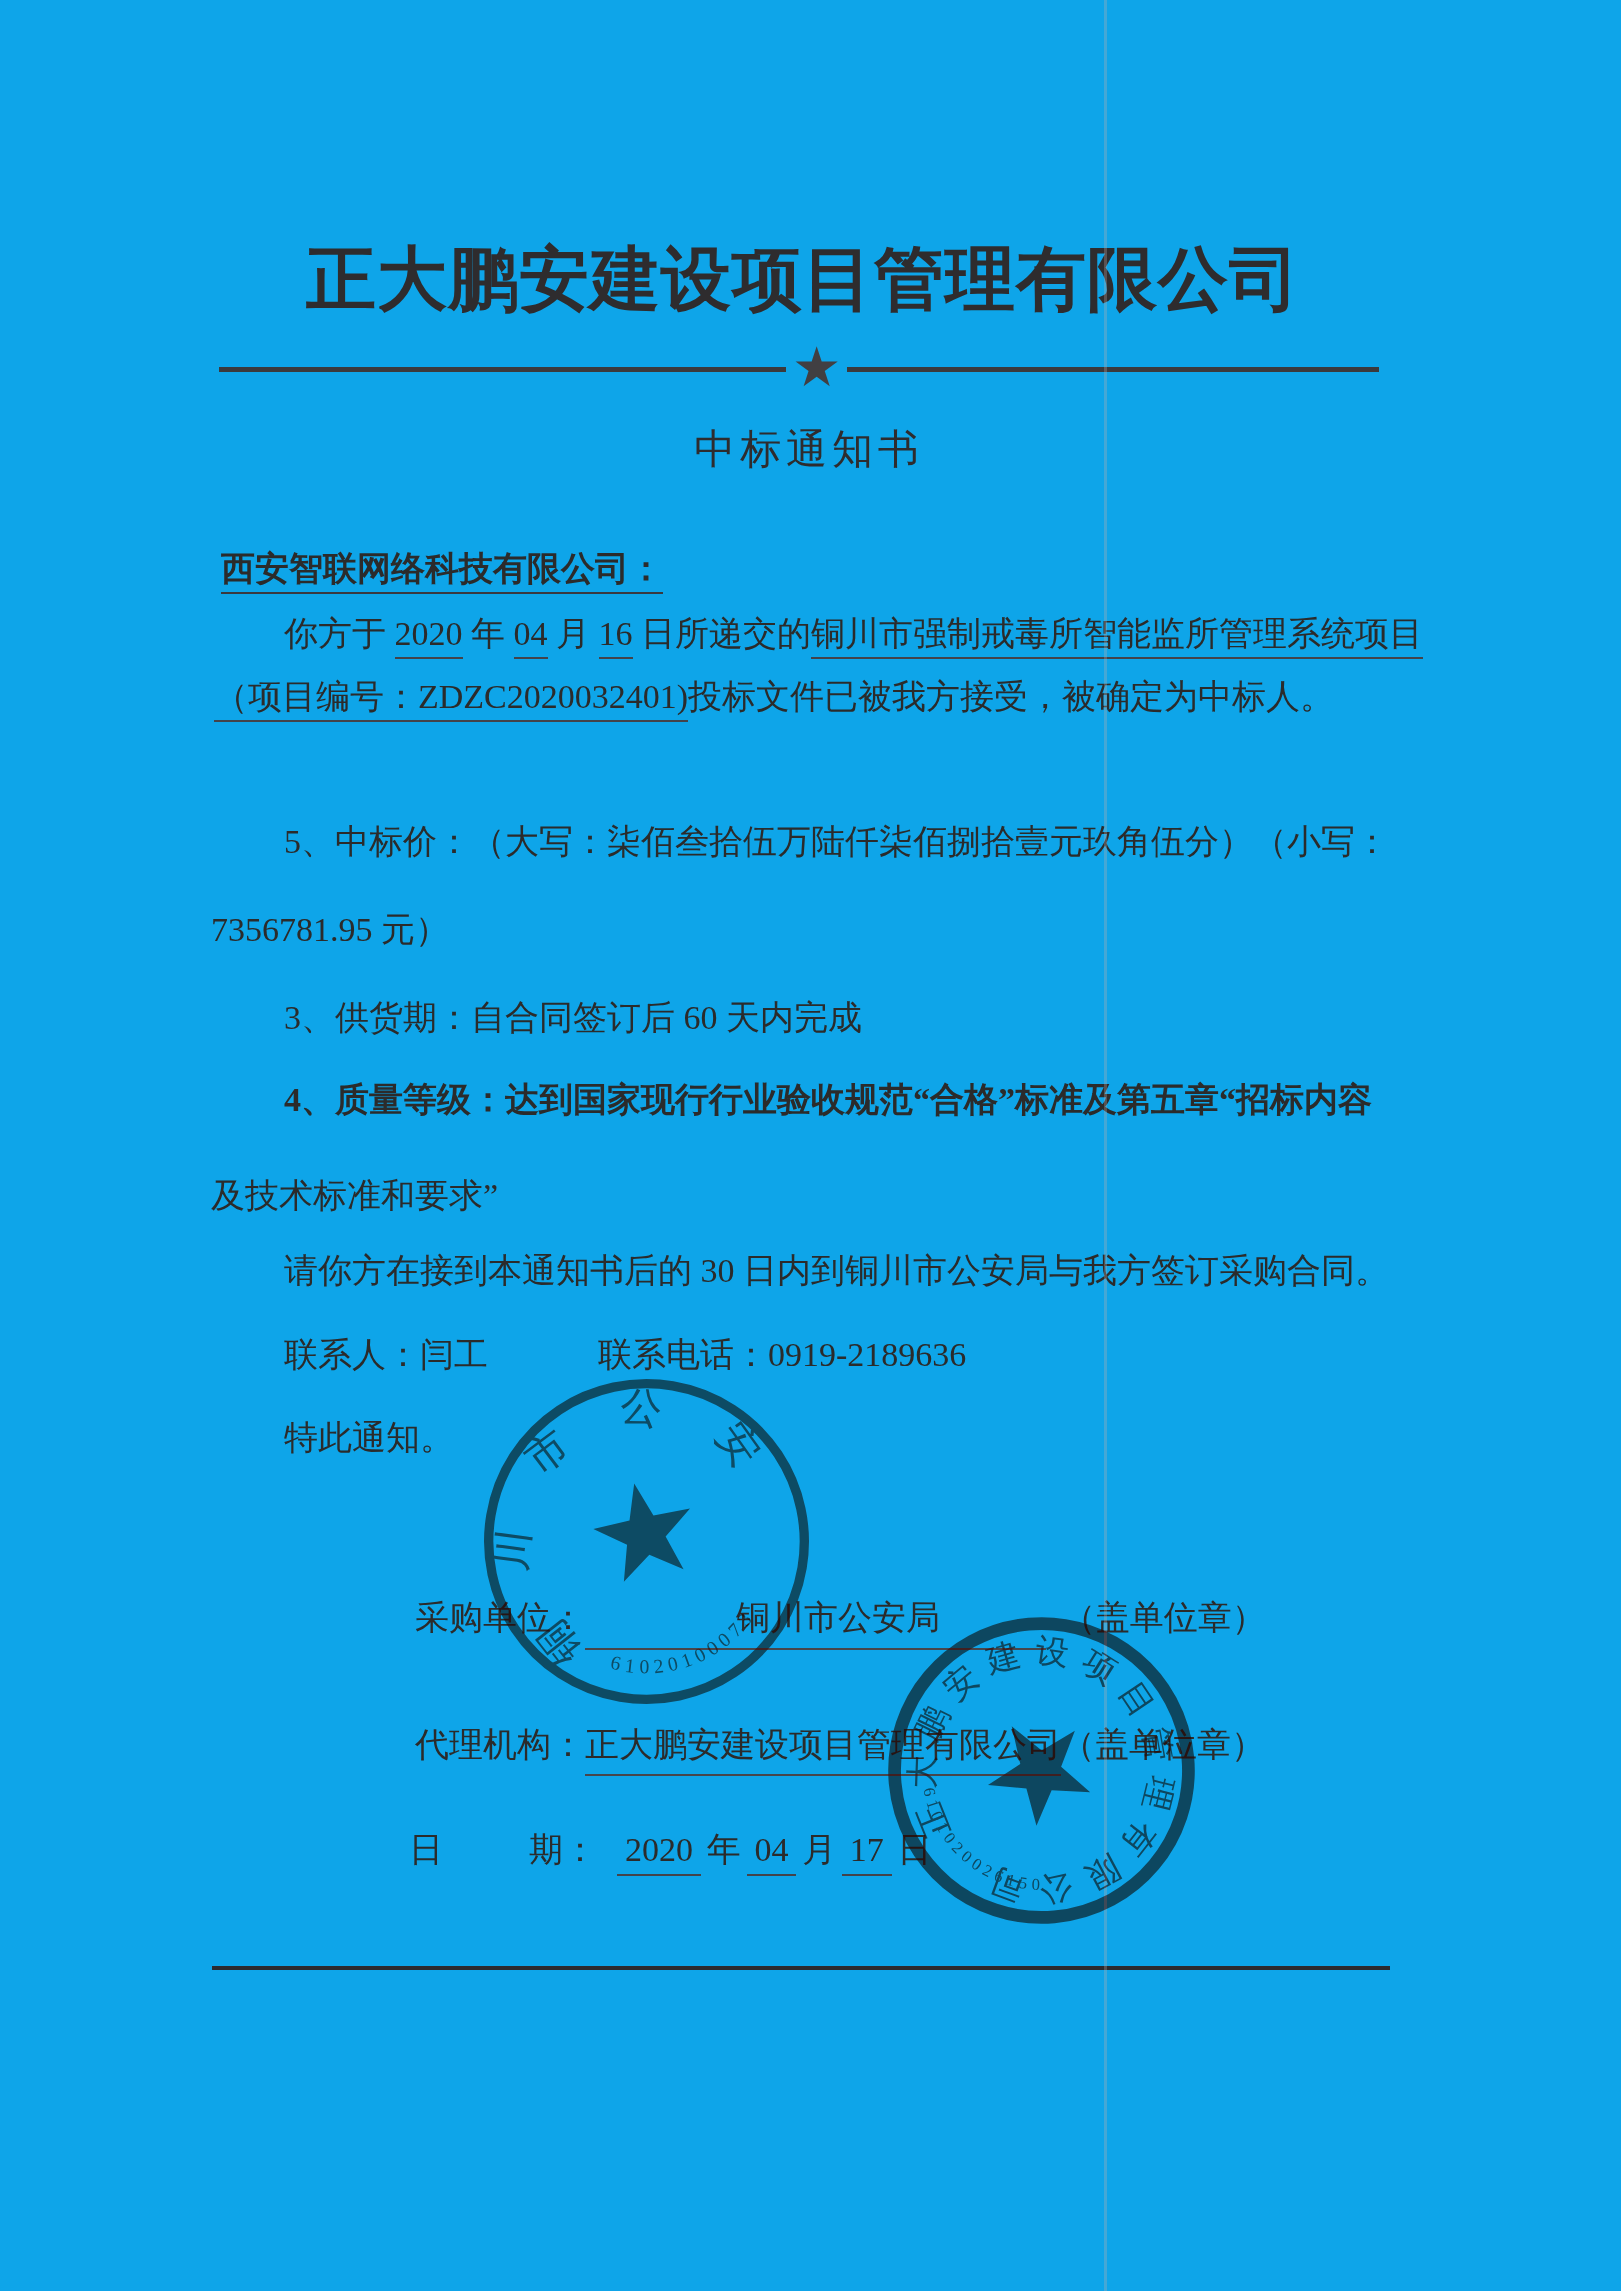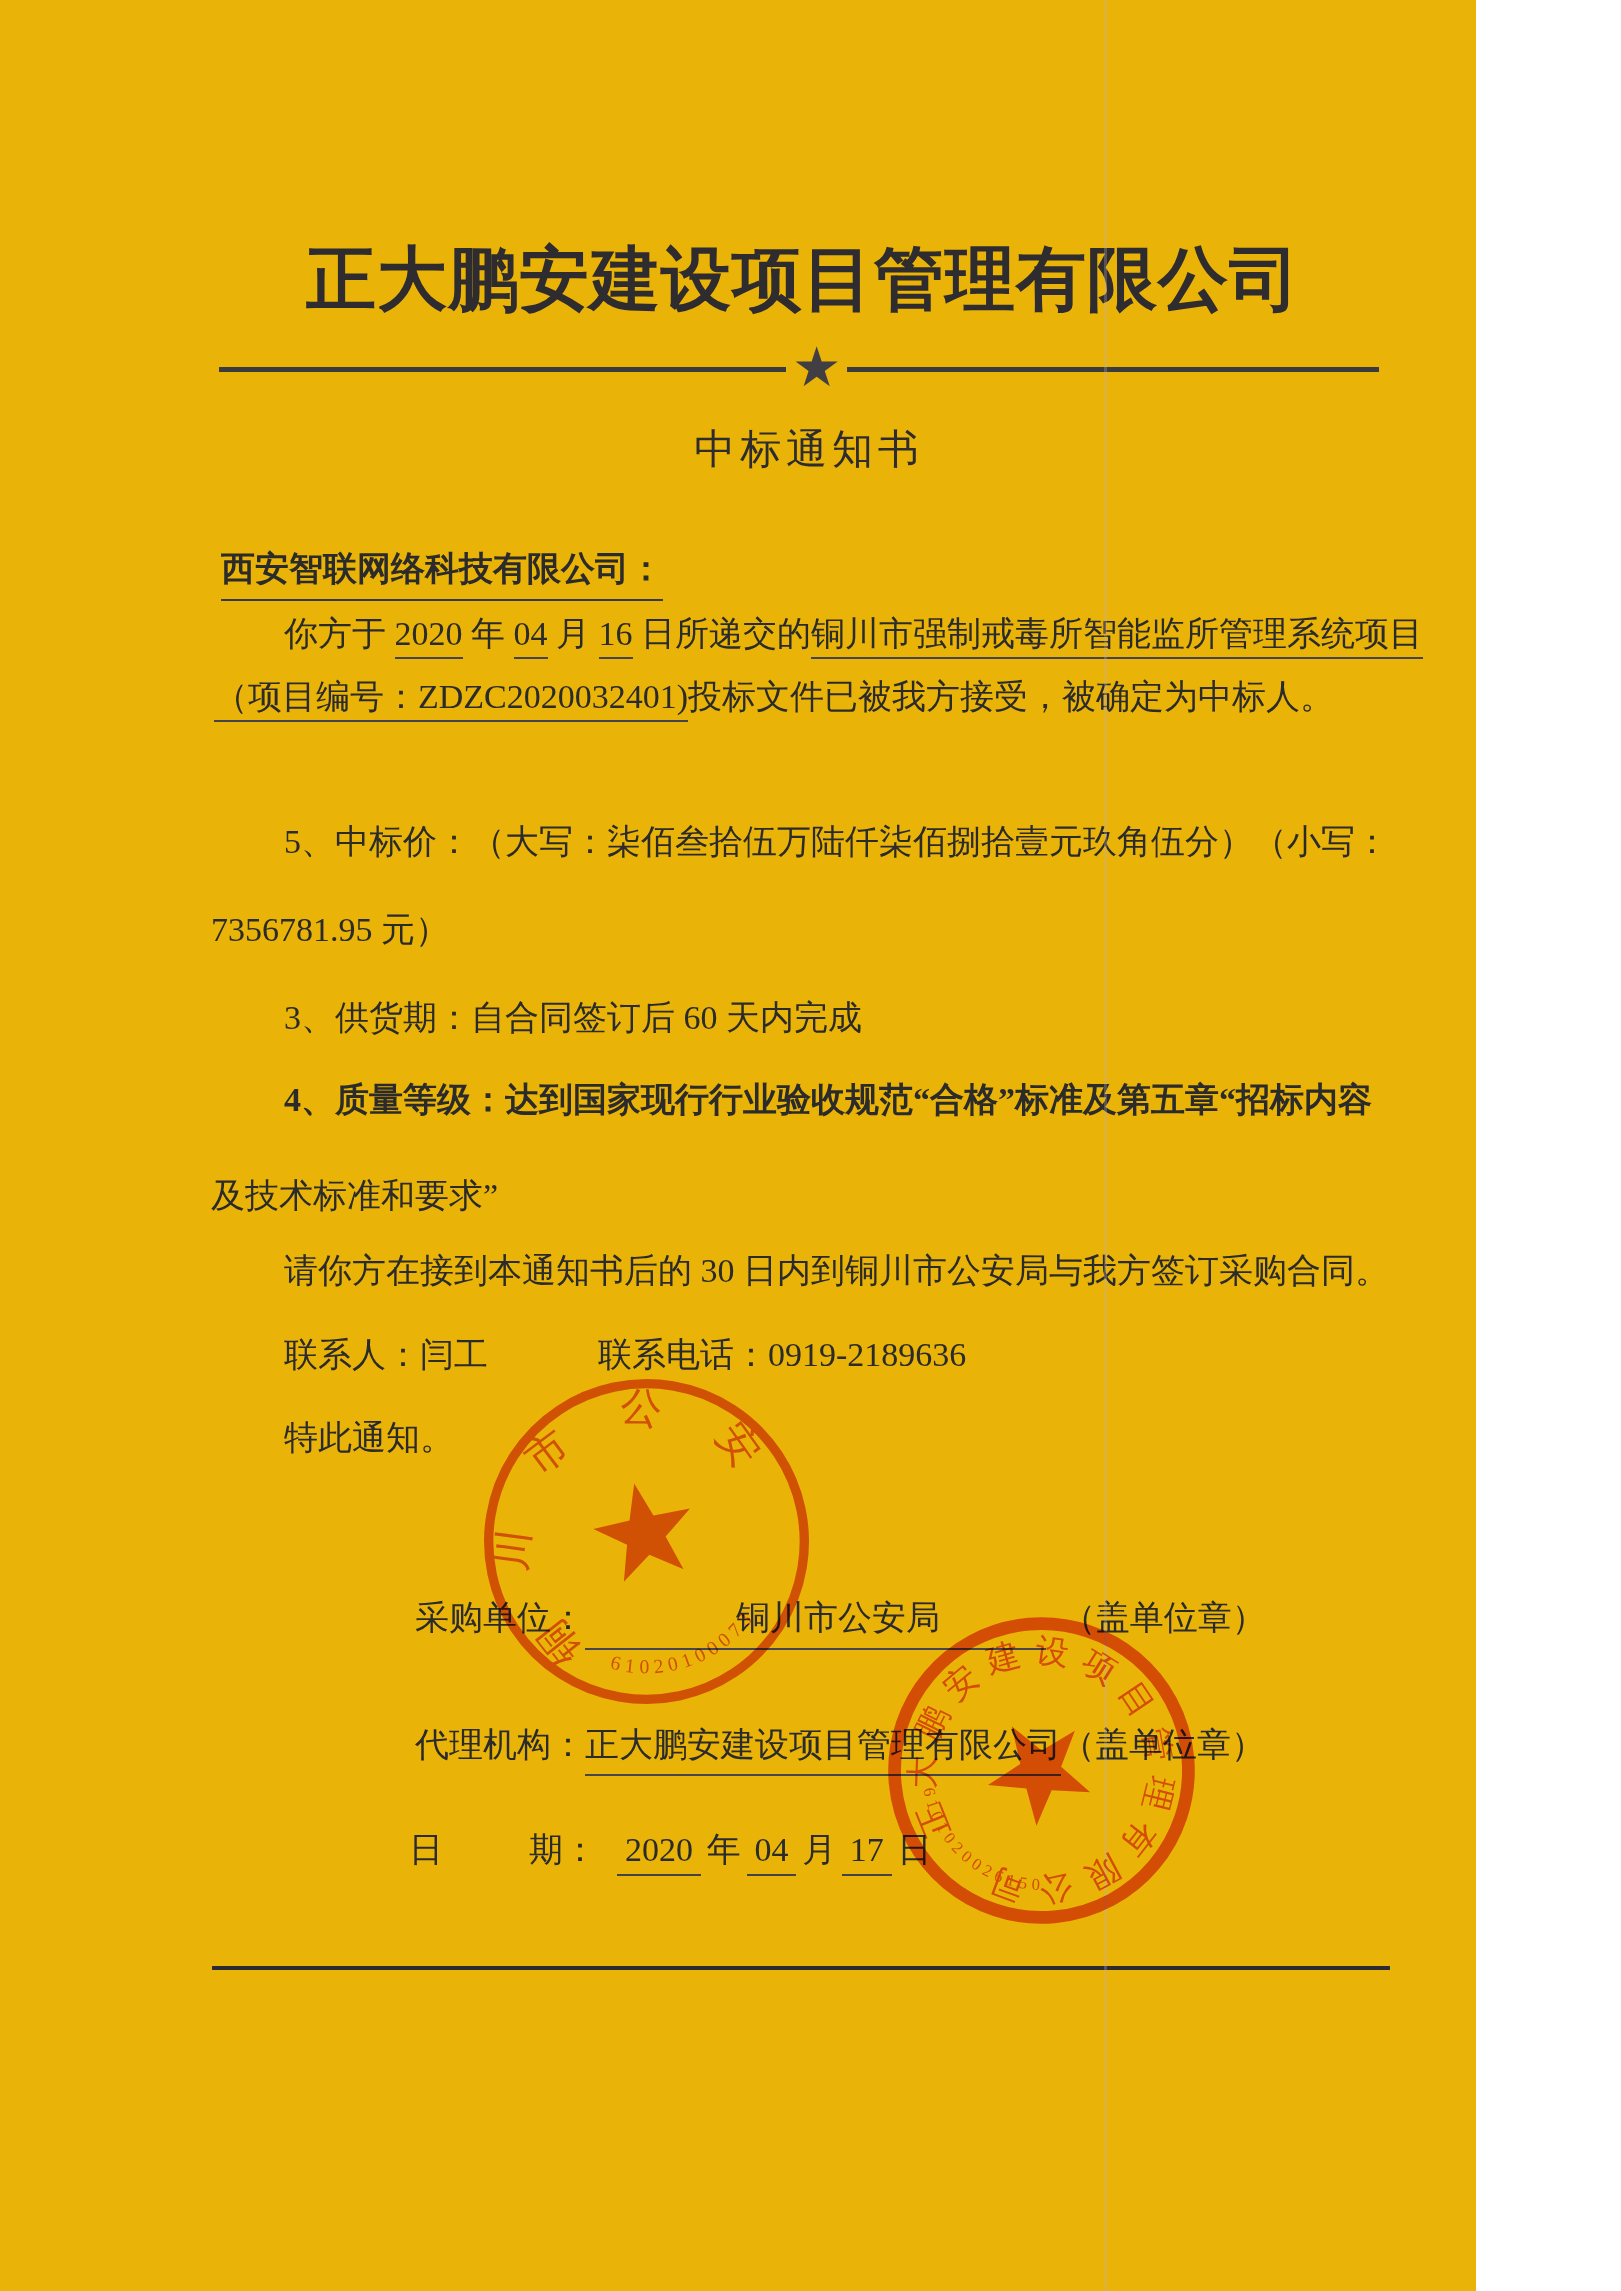--- a/index.html
+++ b/index.html
@@ -1,19 +1,19 @@
 <!DOCTYPE html>
 <html><head>
 <meta charset="utf-8">
 <style>
   html,body{margin:0;padding:0;background:#ffffff;}
   .page{
     position:relative;
-    width:1476px;height:2292px;
-    background:#eab308;
+    width:1621px;height:2292px;
+    background:#0ea5e9;
     overflow:hidden;
     font-family:"Liberation Serif","DejaVu Serif",serif;
     color:#2b2b2b;
   }
   
   .company-title{
     position:absolute;left:306px;top:233px;margin:0;
     font-size:70px;font-weight:bold;letter-spacing:1px;
     white-space:nowrap;color:#2e2c2e;
   }
@@ -31,21 +31,21 @@
   }
   .doc-title{
     position:absolute;left:0;top:414px;width:1602px;margin:8px;
     text-align:center;font-size:41px;font-weight:normal;letter-spacing:4.9px;
     color:#2e2c2e;
   }
   
   .line{position:absolute;font-size:34px;line-height:47px;white-space:nowrap;color:#2b2b2b;}
   .bold{font-weight:bold;}
   .u{border-bottom:2px solid #44434a;padding-bottom:4.9px;}
-  .u-thick{border-bottom:2.9px solid #3a393f;padding-bottom:12px;}
+  .u-thick{border-bottom:2.9px solid #3a393f;padding-bottom:5px;}
   .gap-phone{margin-left:110px;text-align:right;}
   
   .sig-label{display:inline-block;}
   .sig-underline{
     display:inline-block;box-sizing:border-box;width:461px;
     border-bottom:2px solid #47464c;padding:0 0 6.9px 45px;
   }
   .sig-underline-fit{
     display:inline-block;border-bottom:2px solid #47464c;padding-bottom:5.9px;
   }

